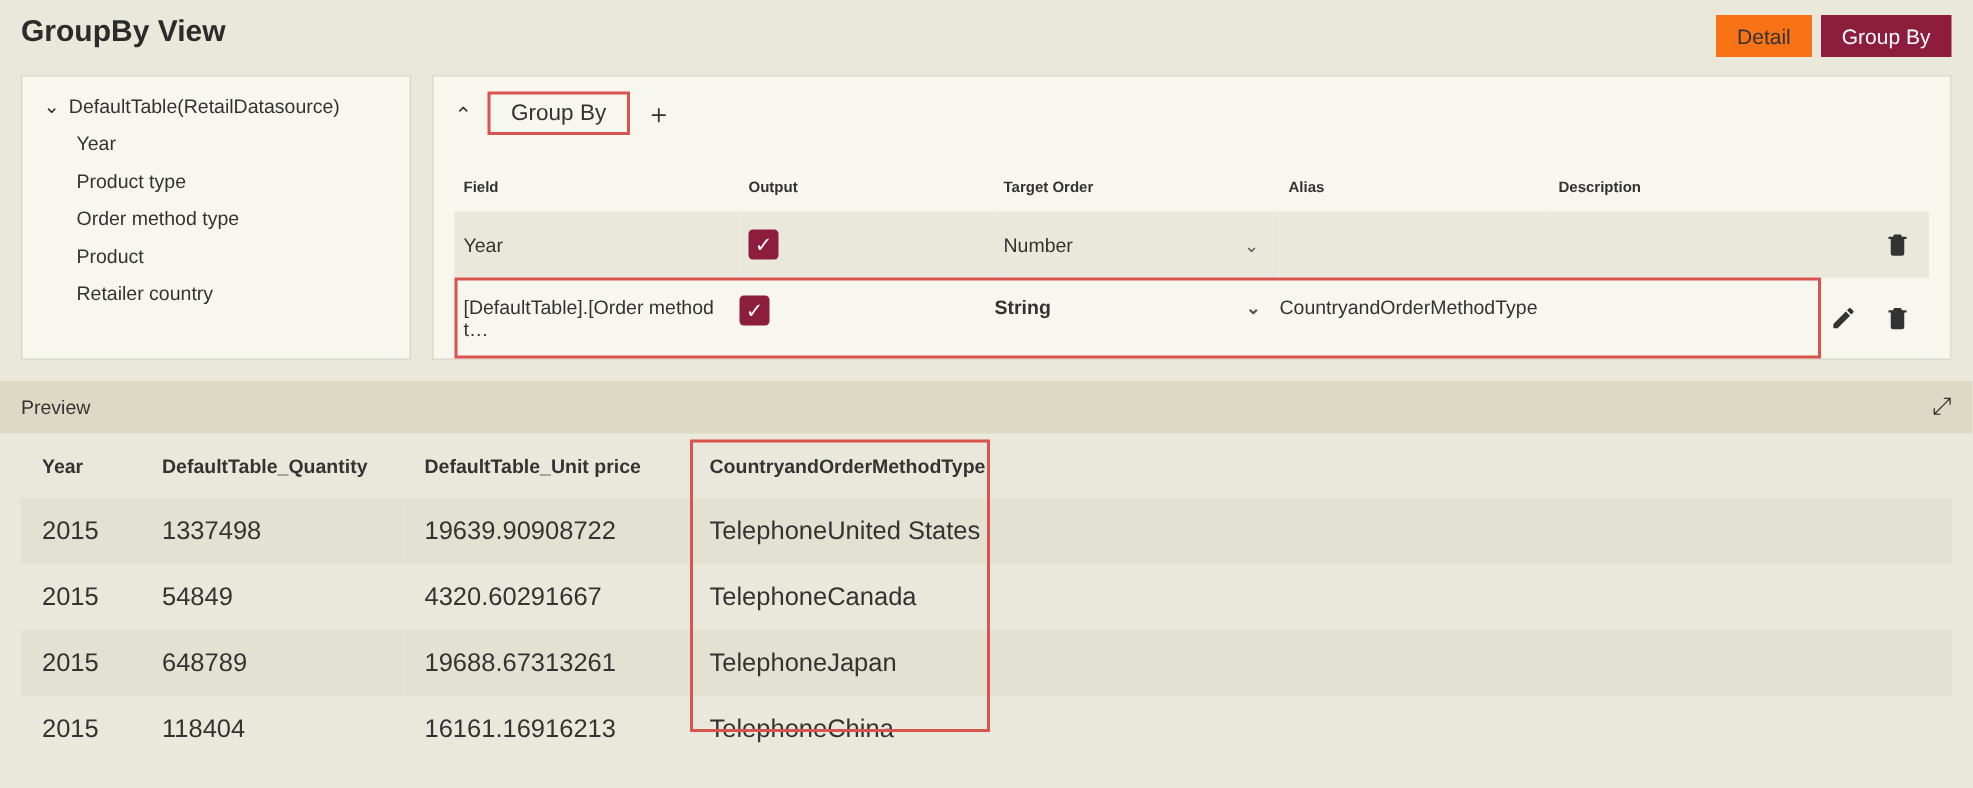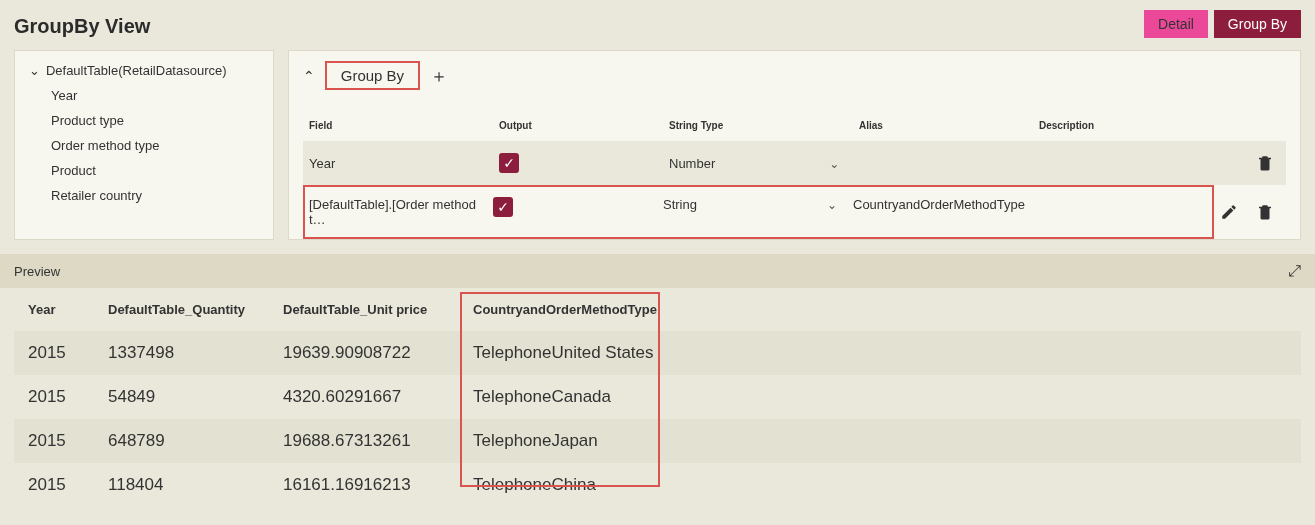--- a/index.html
+++ b/index.html
@@ -1,21 +1,21 @@
 <!DOCTYPE html>
 <html><head>
 <meta charset="utf-8">
 <style>
   * { box-sizing: border-box; margin:0; padding:0; font-family: -apple-system, Segoe UI, Arial, sans-serif; }
   body { background:#eae8db; width:1315px; height:525px; overflow:hidden; color:#333; }
 
-  .header { display:flex; align-items:flex-end; justify-content:space-between; padding:10px 14px 6px; }
+  .header { display:flex; align-items:flex-start; justify-content:space-between; padding:10px 14px 6px; }
   .header h1 { font-size:20px; font-weight:600; color:#2b2b2b; }
   .view-toggle { display:flex; gap:6px; }
-  .btn { padding:6px 14px; font-size:14px; cursor:pointer; border:none; background:#ec4899; color:#333; }
+  .btn { padding:6px 14px; font-size:14px; cursor:pointer; border:none; background:#f97316; color:#333; }
   .btn.primary { background:#8c1d3c; color:#fff; }
 
   .work { display:flex; gap:14px; padding:0 14px; margin-top:6px; }
 
   .tree-panel { width:260px; background:#f7f6ef; border:1px solid #dcd9c9; padding:12px 14px; }
   .tree-root { display:flex; align-items:center; gap:6px; font-size:13px; color:#333; }
   .tree-children { margin:10px 0 0 22px; display:flex; flex-direction:column; gap:10px; }
   .tree-item { font-size:13px; color:#333; cursor:pointer; }
 
   .config-panel { flex:1; background:#f7f6ef; border:1px solid #dcd9c9; padding:10px 14px 0; }
@@ -85,21 +85,21 @@
           <col class="col-target">
           <col class="col-alias">
           <col class="col-desc">
           <col class="col-act">
           <col class="col-act">
         </colgroup>
       <thead>
         <tr>
           <th>Field</th>
           <th>Output</th>
-          <th>String Type</th>
+          <th>Target Order</th>
           <th>Alias</th>
           <th>Description</th>
           <th></th>
             <th></th>
         </tr>
       </thead>
       <tbody>
         <tr class="cfg-row1">
           <td>Year</td>
           <td><span class="chk">✓</span></td>
@@ -109,21 +109,21 @@
           <td></td>
           <td><svg class="icon" viewBox="0 0 24 24">
                 <path fill="currentColor" d="M6 7h12v13a2 2 0 0 1-2 2H8a2 2 0 0 1-2-2V7zm3-4h6l1 2h4v2H4V5h4l1-2z"></path>
               </svg></td>
         </tr>
         <tr>
           <td colspan="5" style="padding:0;">
             <div class="hl-row" style="display:flex; padding:12px 6px;">
               <div style="width:184px;">[DefaultTable].[Order method t…</div>
               <div style="width:170px;"><span class="chk">✓</span></div>
-              <div style="width:190px;"><span>String</span><span class="dd" style="margin-left:126px;">⌄</span></div>
+              <div style="width:190px;font-weight:bold;"><span>String</span><span class="dd" style="margin-left:126px;">⌄</span></div>
               <div style="width:180px;">CountryandOrderMethodType</div>
               <div></div>
             </div>
           </td>
           <td><svg class="icon" viewBox="0 0 24 24">
                 <path fill="currentColor" d="M3 17.25V21h3.75L17.81 9.94l-3.75-3.75L3 17.25zM20.71 7.04a1 1 0 0 0 0-1.41l-2.34-2.34a1 1 0 0 0-1.41 0l-1.83 1.83 3.75 3.75 1.83-1.83z"></path>
               </svg></td>
           <td><svg class="icon" viewBox="0 0 24 24">
                 <path fill="currentColor" d="M6 7h12v13a2 2 0 0 1-2 2H8a2 2 0 0 1-2-2V7zm3-4h6l1 2h4v2H4V5h4l1-2z"></path>
               </svg></td>

